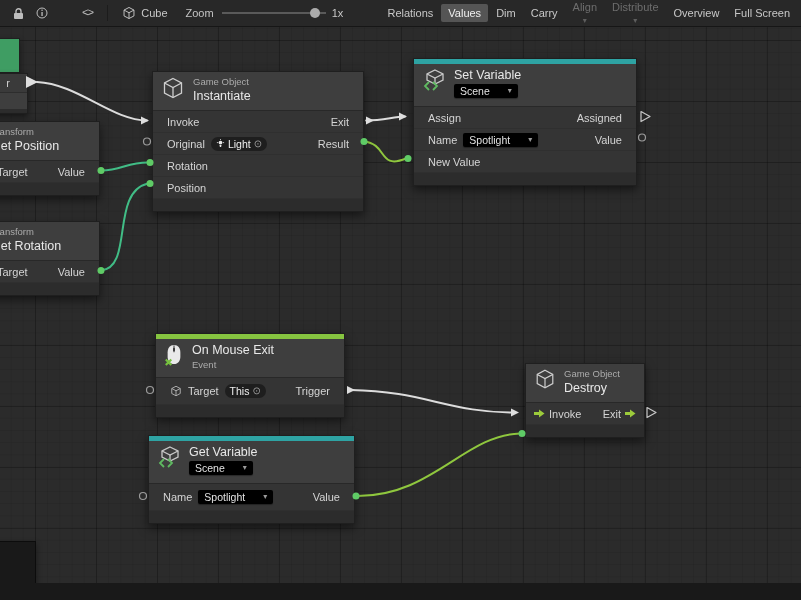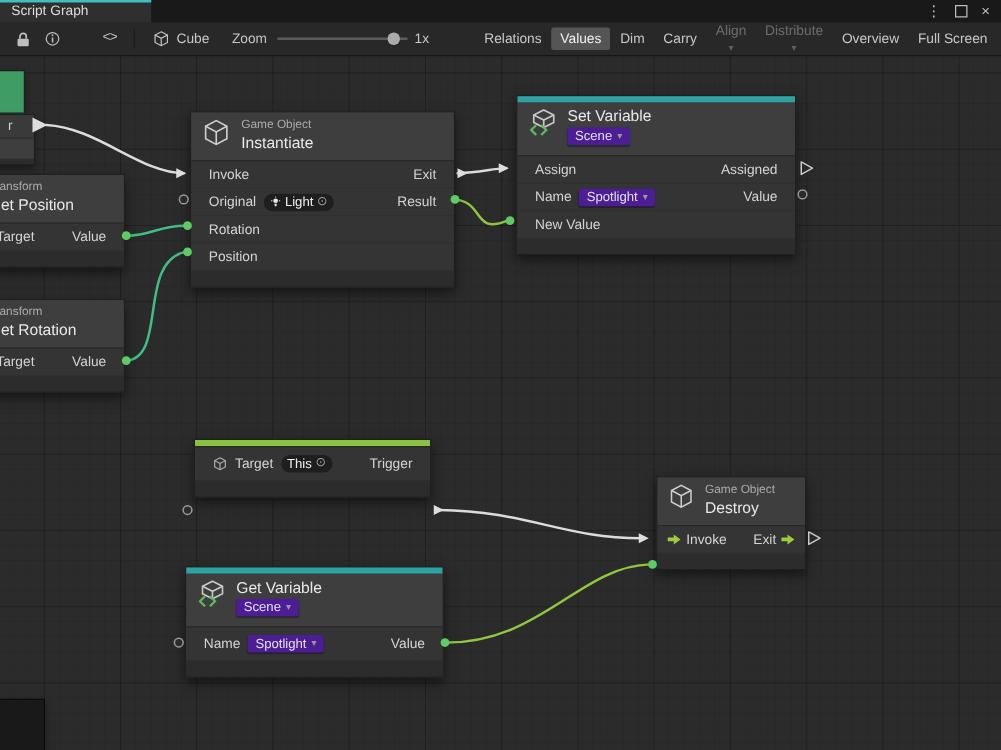--- a/index.html
+++ b/index.html
@@ -51,49 +51,38 @@
   .ncat{font-size:9.5px;color:#ACACAC;line-height:12px;}
   .ntitle{font-size:12.5px;color:#E8E8E8;line-height:15px;}
   .nrows{background:#343434;border-top:1px solid #282828;}
   .row{display:flex;justify-content:space-between;align-items:center;height:21px;padding:0 14px;border-bottom:1px solid #2F2F2F;}
   .row-lg{height:26px;}
   .nfoot{height:12px;background:#2C2C2C;}
   .lgroup{display:inline-flex;align-items:center;gap:6px;}
   .pill{background:#1E1E1E;border-radius:9px;padding:1px 5px 1px 5px;display:inline-flex;align-items:center;gap:3px;
         font-size:10.5px;color:#EFEFEF;}
   .picker{color:#9C9C9C;font-size:10px;line-height:1;}
-  .dd{background:#4c1d95;border-radius:2px;padding:1px 6px;font-size:10.5px;display:inline-flex;gap:4px;
+  .dd{background:#000000;border-radius:2px;padding:1px 6px;font-size:10.5px;display:inline-flex;gap:18px;
       align-items:center;color:#E2E2E2;box-shadow:0 1px 1px rgba(0,0,0,.35);}
   .graydot{width:7px;height:7px;border-radius:50%;background:#8F8F8F;display:inline-block;}
   
   .frag{position:absolute;z-index:2;border:1px solid #1F1F1F;box-shadow:0 3px 6px rgba(0,0,0,.45);}
   .fragA{left:-30px;top:11px;width:48px;height:33px;background:#3F9D63;}
   .fragB{left:-58px;top:46px;width:84px;background:#3A3A3A;font-size:11px;color:#CFCFCF;}
   .fragB .fr1{height:18px;display:flex;align-items:center;justify-content:flex-end;padding-right:17px;}
   .fragB .fr2{height:16px;background:#3E3E3E;border-top:1px solid #2d2d2d;}
   .fragB .fr3{height:4px;background:#2C2C2C;}
   .fragC{left:-20px;top:514px;width:54px;height:44px;background:#191919;border-color:#0C0C0C;}
   .icon{display:inline-flex;flex:0 0 auto;}
 </style>
 </head>
 <body>
 
 <div class="app">
 
-  <div class="tabbar">
-    <div class="tab">
-      <div class="tab-accent"></div>
-      <span>Script Graph</span>
-    </div>
-    <div class="win-controls">
-      <span>⋮</span>
-      <span class="sq"></span>
-      <span>×</span>
-    </div>
-  </div>
 
   <div class="toolbar">
     <span class="ticon">
       <svg width="11" height="13" viewBox="0 0 11 13">
           <rect x="1" y="6" width="9" height="6" rx="1" fill="#BDBDBD"></rect>
           <path d="M3 6 V4.2 a2.5 2.5 0 0 1 5 0 V6" fill="none" stroke="#BDBDBD" stroke-width="1.4"></path>
         </svg>
     </span>
     <span class="ticon">
       <svg width="12" height="12" viewBox="0 0 12 12">
@@ -285,20 +274,34 @@
         </div>
         <div class="row">
           <span>New Value</span>
         </div>
       </div>
       <div class="nfoot"></div>
     </div>
 
     <div class="node" style="left:155px;top:306px;width:188px">
       <div class="naccent-green"></div>
+      <div class="nhead">
+        <span class="icon">
+          <svg width="20" height="24" viewBox="0 0 22 26">
+              <path d="M11 2 C6.5 2 4 5.5 4 10 V15 C4 19.5 6.5 23 11 23 C15.5 23 18 19.5 18 15 V10 C18 5.5 15.5 2 11 2 Z" fill="#E9E9E9"></path>
+              <line x1="11" y1="2.5" x2="11" y2="10" stroke="#353535" stroke-width="1.1"></line>
+              <rect x="10" y="5" width="2" height="4" rx="1" fill="#353535"></rect>
+              <path d="M2 18 L8 24 M8 18 L2 24" stroke="#76C13F" stroke-width="2.4"></path>
+            </svg>
+        </span>
+        <div class="titles">
+          <div class="ntitle">On Mouse Exit</div>
+          <div class="ncat">Event</div>
+        </div>
+      </div>
       <div class="nrows">
         <div class="row row-lg">
           <span class="lgroup">
             <span class="icon">
               <svg width="12" height="12" viewBox="0 0 24 24">
                   <g fill="none" stroke="#B5B5B5" stroke-width="1.8">
                     <path d="M12 2.5 L20.5 7 V17 L12 21.5 L3.5 17 V7 Z"></path>
                     <path d="M3.5 7 L12 11.5 L20.5 7"></path>
                     <path d="M12 11.5 V21.5"></path>
                   </g>

